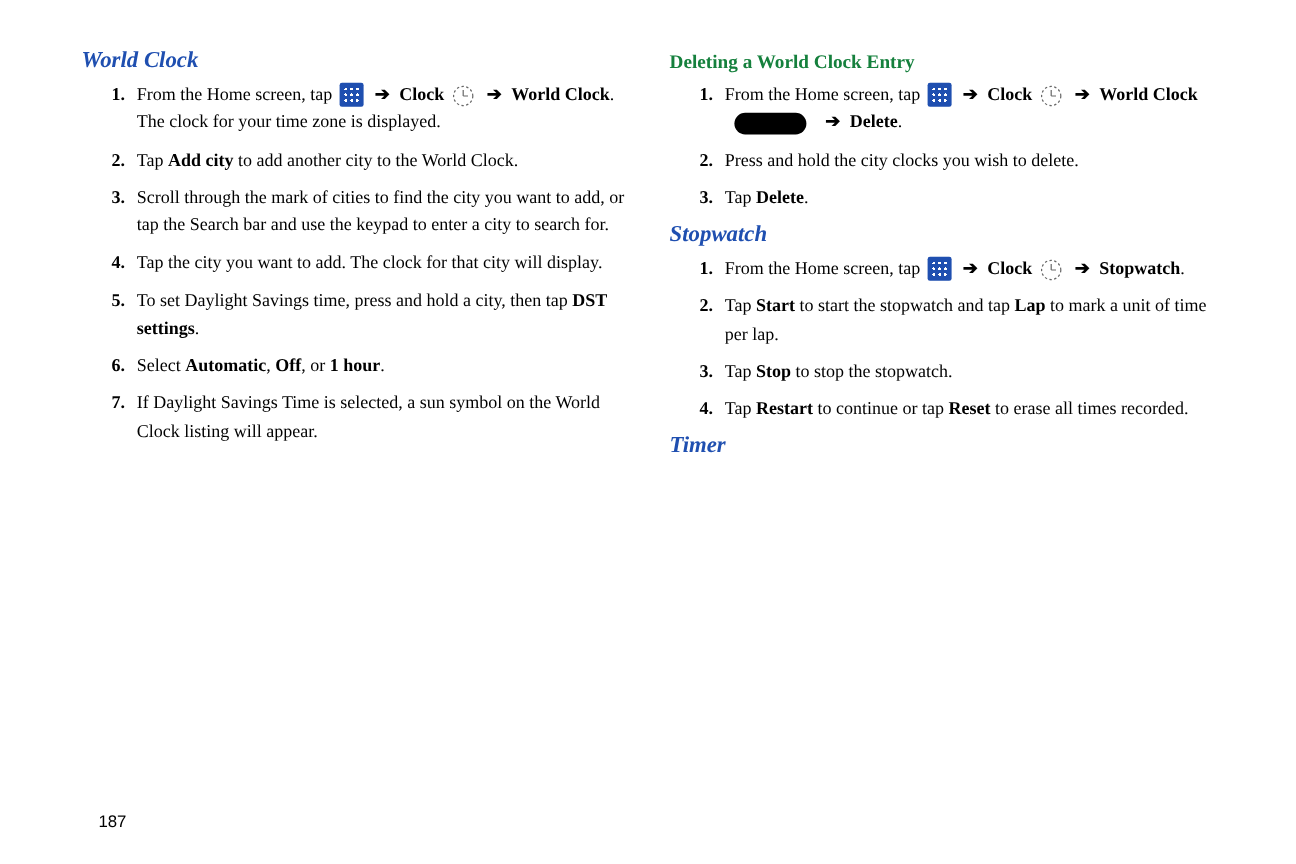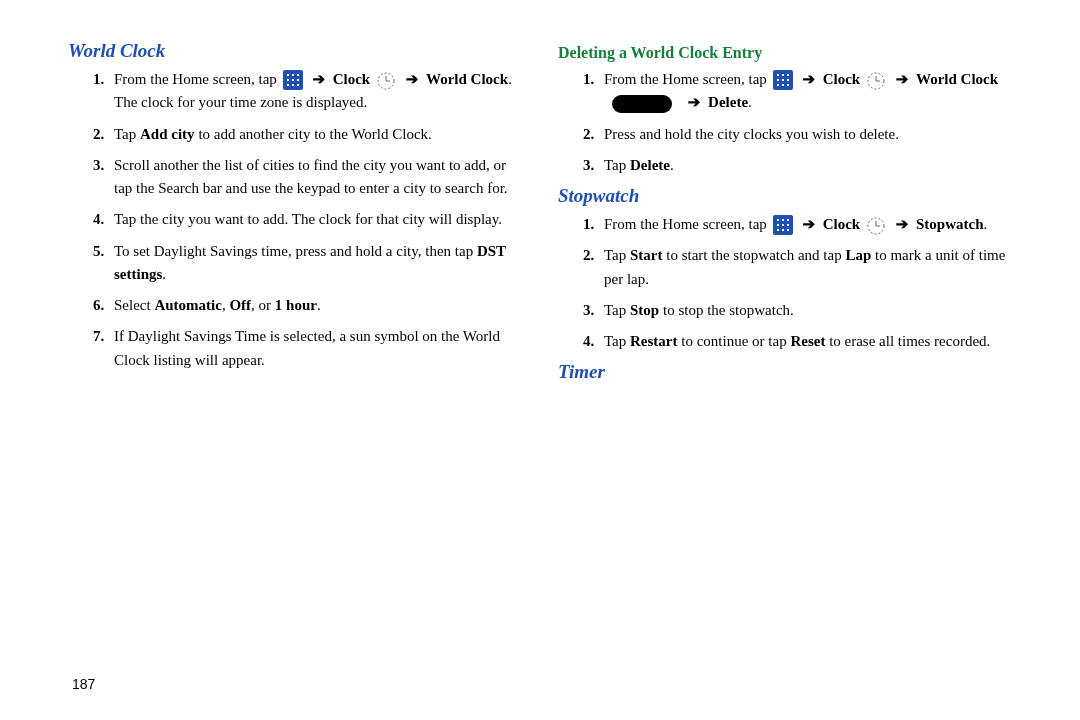--- a/index.html
+++ b/index.html
@@ -52,21 +52,21 @@
     margin-bottom: 8px;
     padding-left: 6px;
   }
   ol.steps > li::marker {
     font-weight: bold;
   }
   b { font-weight: bold; }
   .pagenum {
     position: absolute;
     bottom: 28px;
-    left: 72px;
+    left: 82px;
     font-size: 14px;
   }
   .icon {
     display: inline-block;
     vertical-align: middle;
     margin: 0 2px;
   }
   .apps-icon {
     width: 20px; height: 20px;
     background: #1f4fb0;
@@ -124,21 +124,21 @@
                 <line x1="10" y1="10" x2="14" y2="10" stroke="#666" stroke-width="1"></line>
               </svg>
           </span>
           <span class="arrow">➔</span>
           <b>World Clock</b><span>. The clock for your time zone is displayed.</span>
         </span>
       </li>
       <li>
         <span>Tap </span><b>Add city</b><span> to add another city to the World Clock.</span>
       </li>
-      <li>Scroll another the list of cities to find the city you want to add, or tap the Search bar and use the keypad to enter a city to search for.</li>
+      <li>Scroll through the mark of cities to find the city you want to add, or tap the Search bar and use the keypad to enter a city to search for.</li>
       <li>Tap the city you want to add. The clock for that city will display.</li>
       <li>
         <span>To set Daylight Savings time, press and hold a city, then tap </span><b>DST settings</b><span>.</span>
       </li>
       <li>
         <span>Select </span><b>Automatic</b><span>, </span><b>Off</b><span>, or </span><b>1 hour</b><span>.</span>
       </li>
       <li>If Daylight Savings Time is selected, a sun symbol on the World Clock listing will appear.</li>
     </ol>
   </div>

